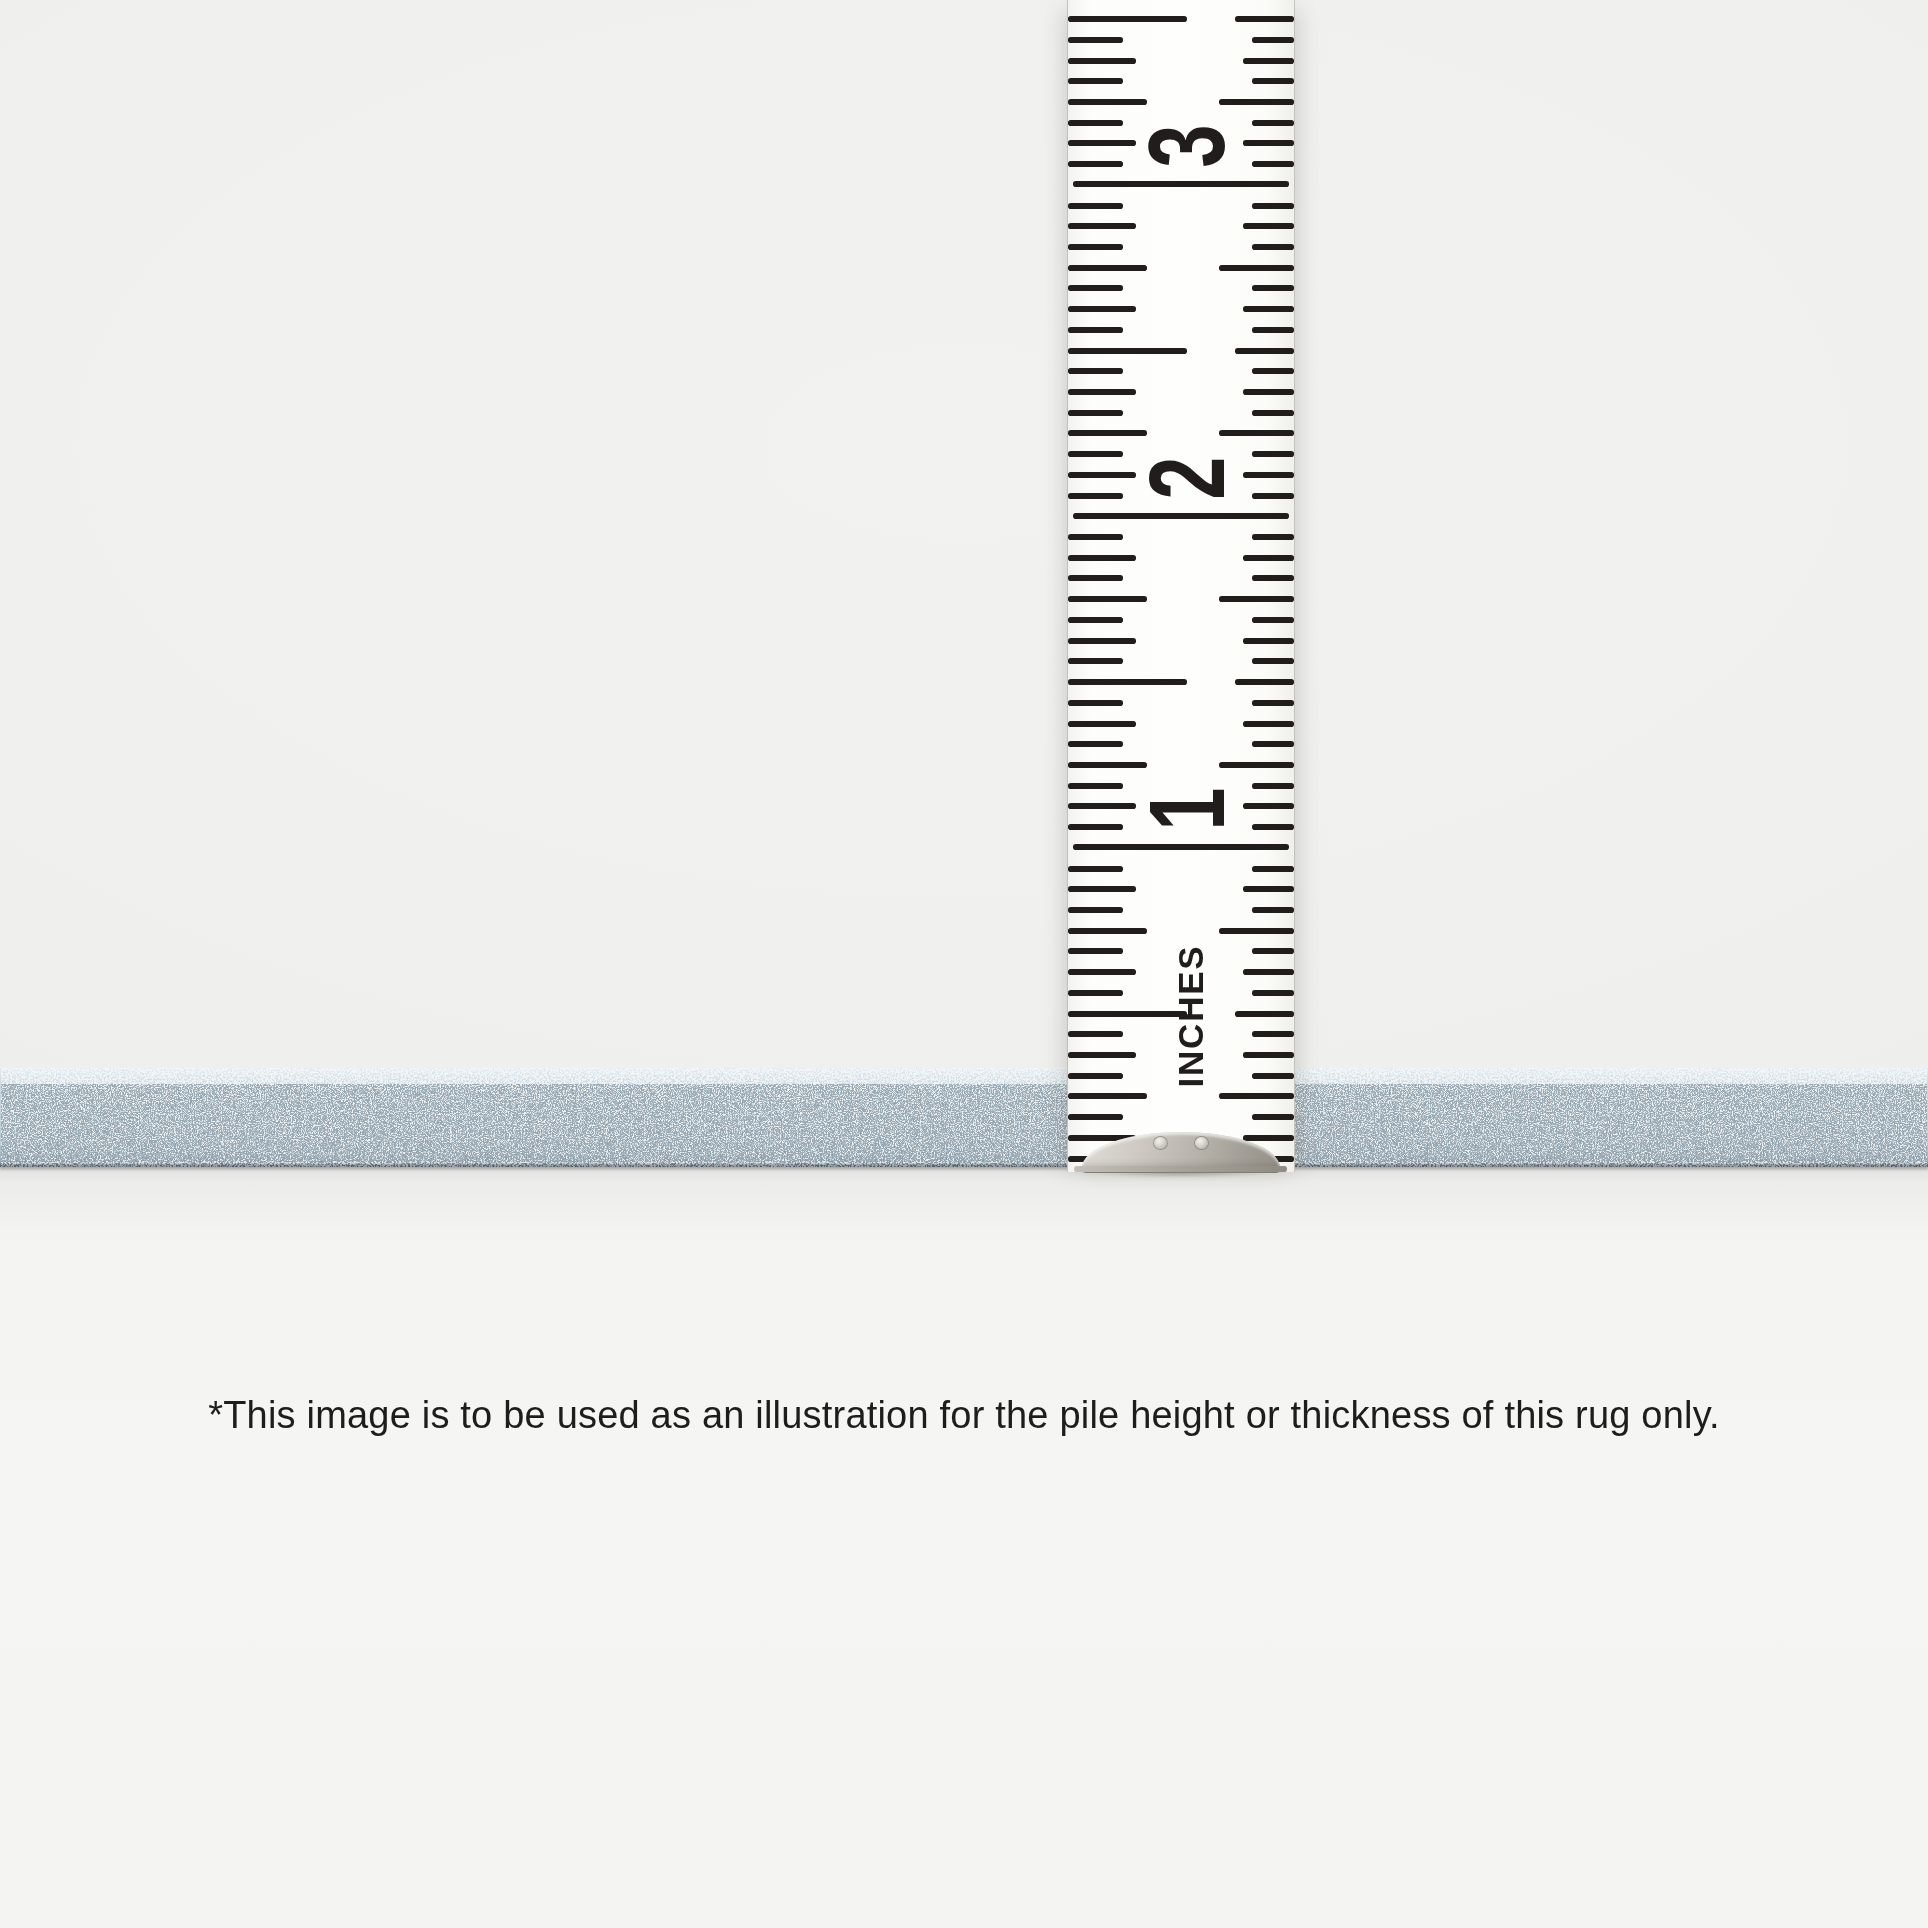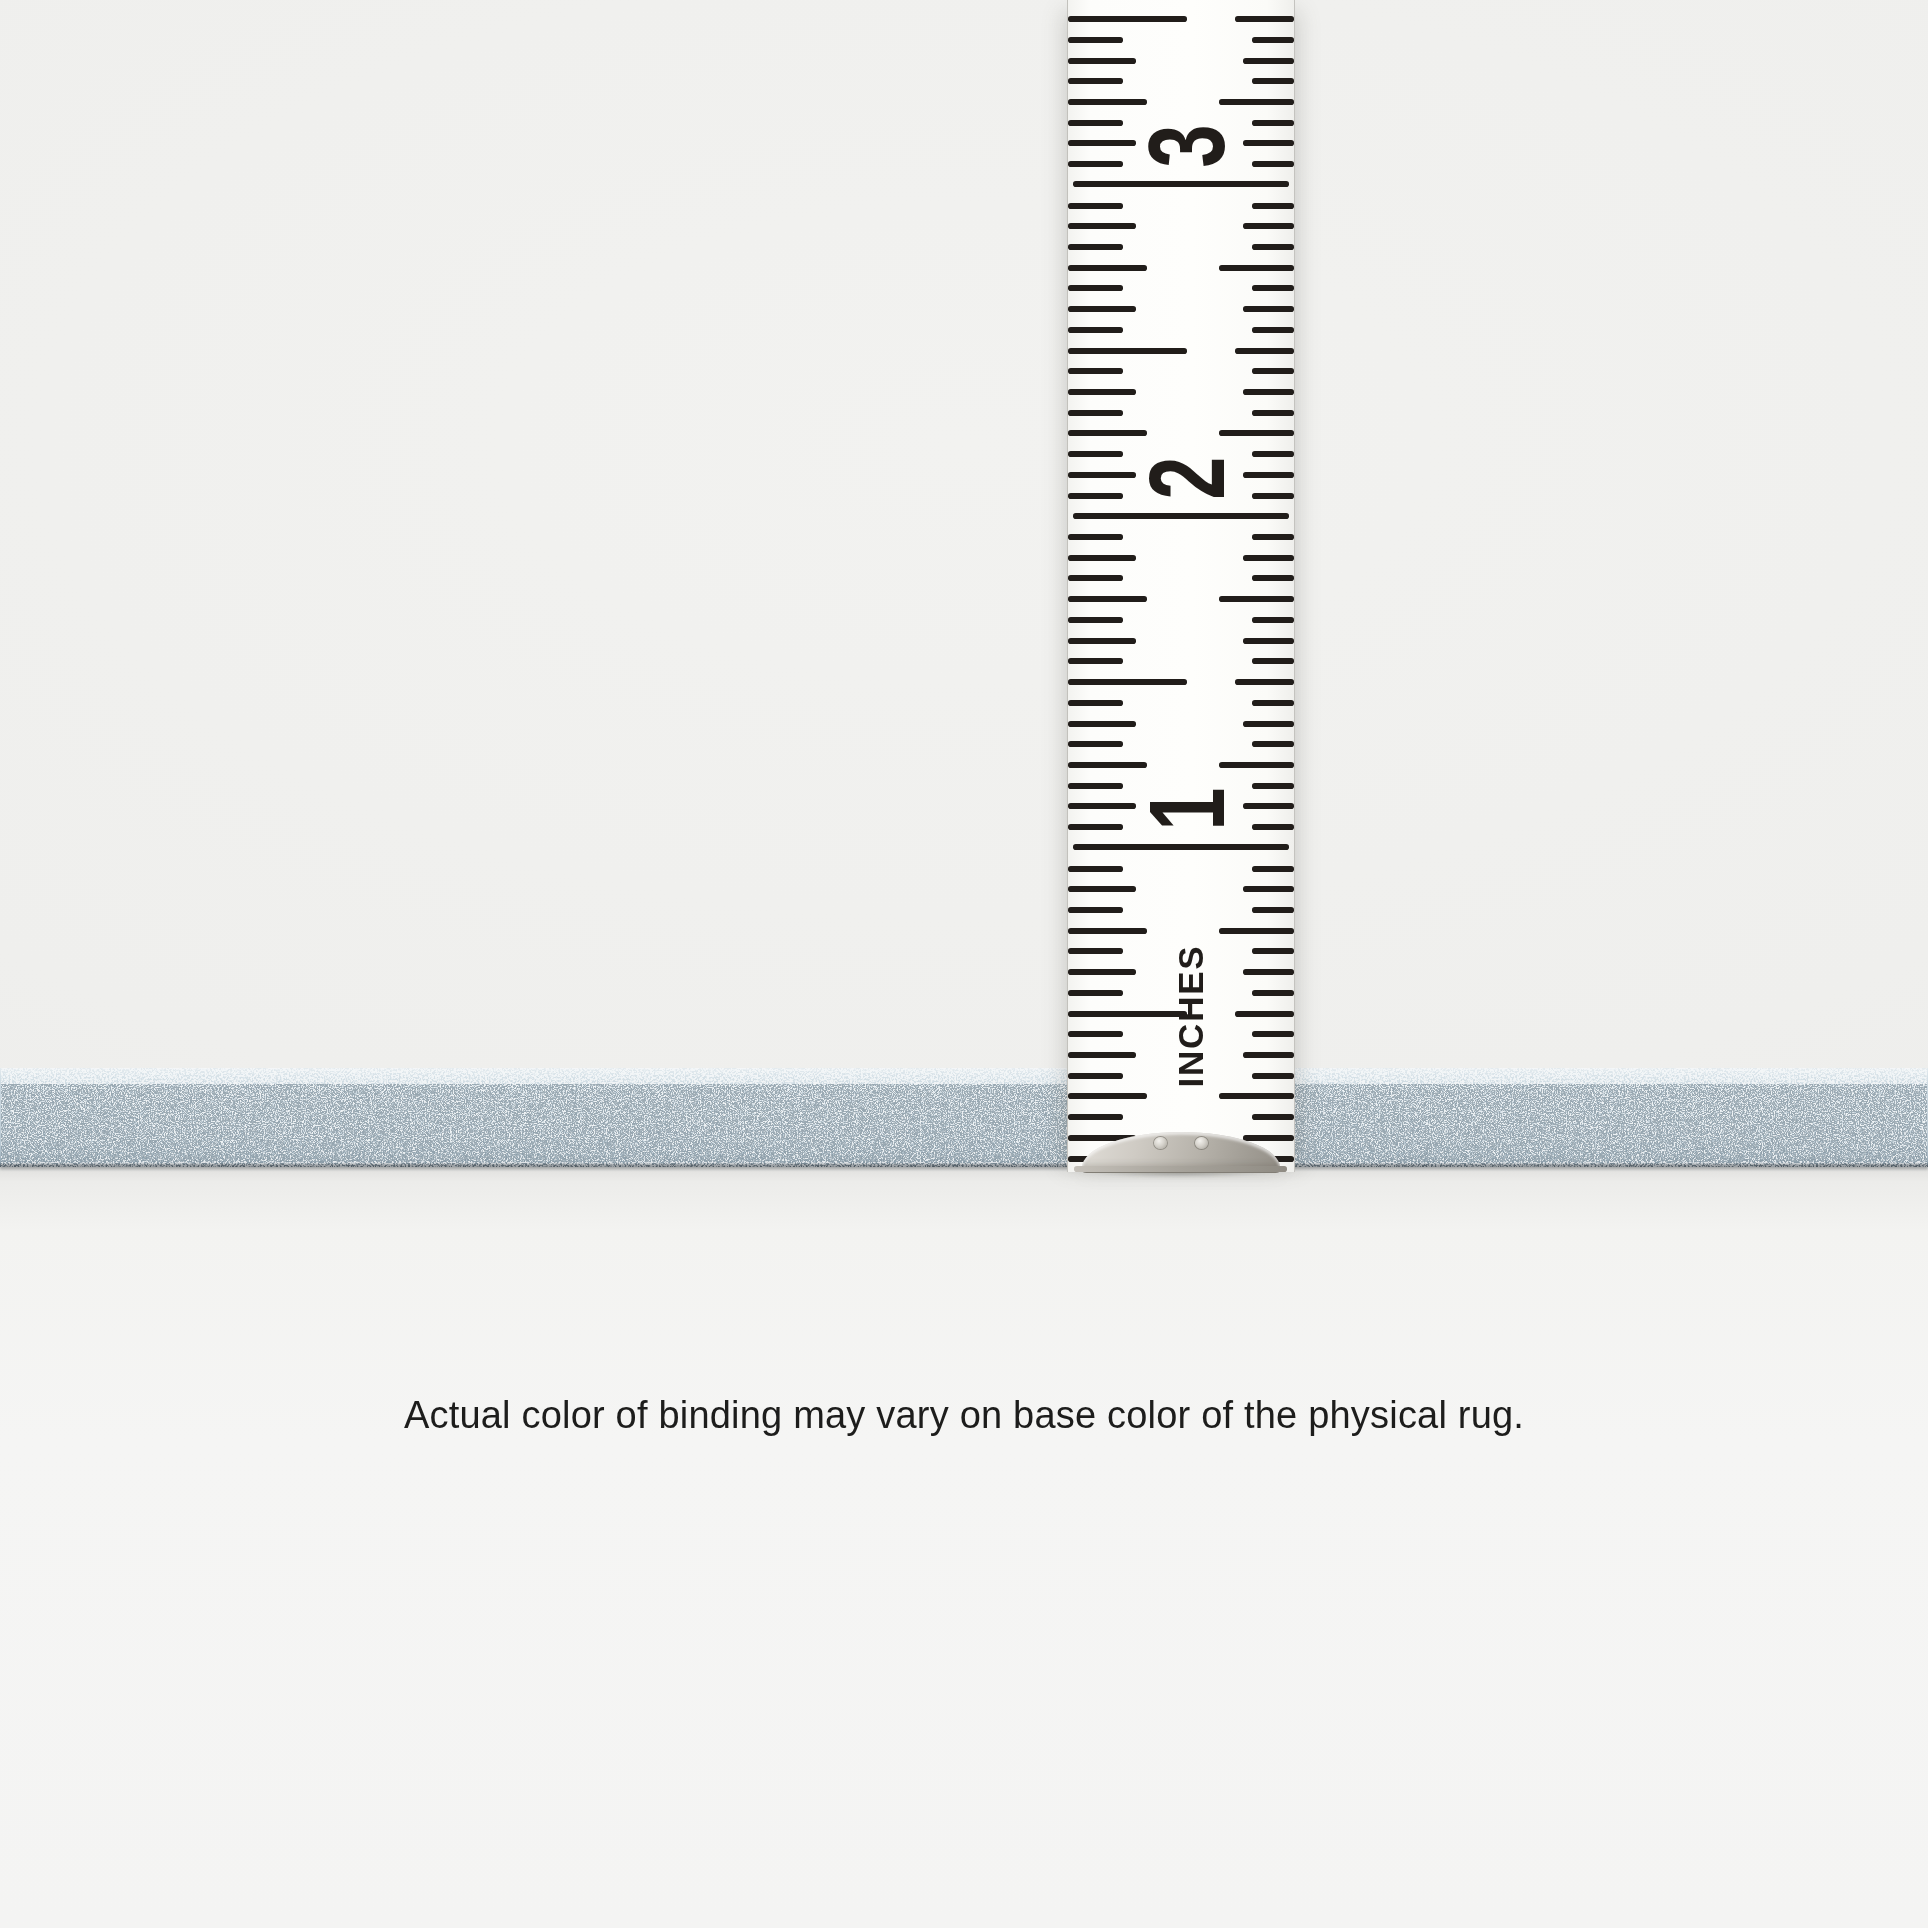--- a/index.html
+++ b/index.html
@@ -232,16 +232,16 @@
         <div class="tick right" style="top: 16px; width: 59px;"></div>
       </div>
     <div class="unit-label">INCHES</div>
     <div class="metal-tip"></div>
     <div class="metal-base"></div>
     <div class="rivet r1"></div>
     <div class="rivet r2"></div>
   </div>
 
   <div class="caption">
-    <div>Actual color of binding may vary on base color of the physical rug.</div>
+    <div>*This image is to be used as an illustration for the pile height or thickness of this rug only.</div>
   </div>
 </div>
 
 
 </body></html>

